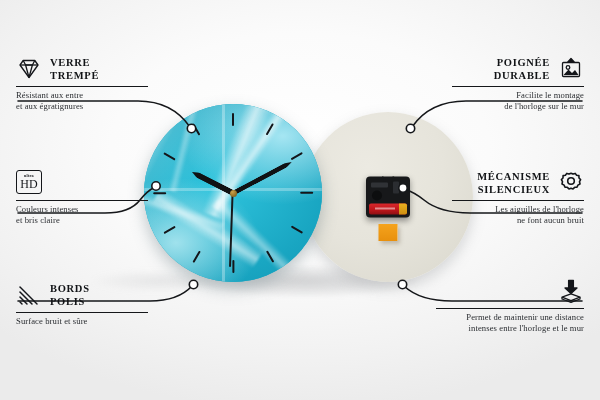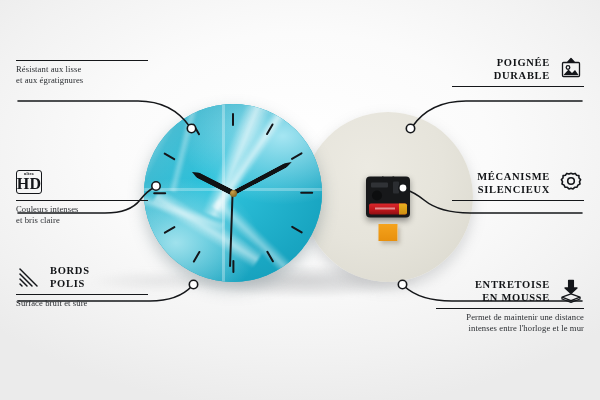--- a/index.html
+++ b/index.html
@@ -218,25 +218,25 @@
   .icon svg { display: block; width: 26px; height: 26px; }
   .hd-box {
     width: 26px; height: 24px;
     border: 1.6px solid #14161a;
     border-radius: 3px;
     display: flex; flex-direction: column;
     align-items: center; justify-content: center;
     line-height: 1;
   }
   .hd-ultra { font-size: 4.2px; font-weight: bold; letter-spacing: .2px; color: #14161a; }
-  .hd-hd { font-size: 16px; font-weight: bold; letter-spacing: .2px; color: #14161a; margin-top: .5px; }
+  .hd-hd { font-size: 12px; font-weight: normal; letter-spacing: .2px; color: #14161a; margin-top: .5px; }
   
   #feat-verre   { left: 16px;  top: 56px;  width: 132px; }
   #feat-impr    { left: 16px;  top: 170px; width: 132px; }
-  #feat-bords   { left: 16px;  top: 264px; width: 132px; }
+  #feat-bords   { left: 16px;  top: 282px; width: 132px; }
   #feat-poignee { left: 452px; top: 56px;  width: 132px; }
   #feat-meca    { left: 452px; top: 170px; width: 132px; font-family: Liberation Serif, serif; }
   #feat-entre   { left: 436px; top: 278px; width: 148px; }
 </style>
 </head>
 <body>
 
 <div class="stage">
 
   <div class="floor-shadow2"></div>
@@ -324,22 +324,35 @@
       <circle cx="191.5" cy="128.5" r="4.2"></circle>
       <circle cx="156" cy="186" r="4.2"></circle>
       <circle cx="193.5" cy="284.5" r="4.2"></circle>
       <circle cx="410.5" cy="128.5" r="4.2"></circle>
       <circle cx="403" cy="188" r="4.2"></circle>
       <circle cx="402.5" cy="284.5" r="4.2"></circle>
     </g>
   </svg>
 
   <div class="feature left" id="feat-verre">
-    <div class="rule"></div>
-    <div class="f-sub">Résistant aux lisse
+    <div class="feature-head">
+      <span class="icon">
+        <svg viewBox="0 0 26 26" fill="none" stroke="currentColor" stroke-width="1.3" stroke-linejoin="round">
+          <path d="M4 9 L7.2 4.5 H18.8 L22 9 L13 21.5 Z"></path>
+          <path d="M4 9 H22"></path>
+            <path d="M7.2 4.5 L9.6 9 L13 21.5"></path>
+            <path d="M18.8 4.5 L16.4 9 L13 21.5"></path>
+          <path d="M9.6 9 H16.4"></path>
+        </svg>
+      </span>
+      <span class="f-title">VERRE
+TREMPÉ</span>
+    </div>
+    <div class="rule"></div>
+    <div class="f-sub">Résistant aux entre
 et aux égratignures</div>
   </div>
 
   <div class="feature left" id="feat-impr">
     <div class="feature-head">
       <span class="icon">
         <span class="hd-box">
           <span class="hd-ultra">ultra</span>
           <span class="hd-hd">HD</span>
         </span>
@@ -374,46 +387,48 @@
           <path d="M13 2.5 L16.2 6 H9.8 Z" fill="currentColor"></path>
           <rect x="4.5" y="6.5" width="17" height="14" rx="1"></rect>
           <circle cx="10" cy="11.5" r="1.8"></circle>
           <path d="M5.5 19 L10.5 13.5 L14 17 L17 14 L20.5 19 Z" fill="currentColor" stroke="none"></path>
         </svg>
       </span>
       <span class="f-title">POIGNÉE
 DURABLE</span>
     </div>
     <div class="rule"></div>
+    <div class="f-sub">Facilite le montage
+de l'horloge sur le mur</div>
   </div>
 
   <div class="feature right" id="feat-meca">
     <div class="feature-head">
       <span class="icon">
         <svg viewBox="0 0 26 26" fill="none" stroke="currentColor" stroke-width="1.6" stroke-linejoin="round">
           <path d="M13 3.2 L15 4.1 L17.2 3.4 L18.6 5.3 L20.9 5.6 L21 8 L22.6 9.6 L21.5 11.7 L22 14 L19.9 15.1 L19 17.3 L16.7 17.3 L15 18.9 L13 18.2 L11 18.9 L9.3 17.3 L7 17.3 L6.1 15.1 L4 14 L4.5 11.7 L3.4 9.6 L5 8 L5.1 5.6 L7.4 5.3 L8.8 3.4 L11 4.1 Z"></path>
           <circle cx="13" cy="11" r="3.3"></circle>
         </svg>
       </span>
       <span class="f-title">MÉCANISME
 SILENCIEUX</span>
     </div>
     <div class="rule"></div>
+    <div class="f-sub">Les aiguilles de l'horloge
+ne font aucun bruit</div>
   </div>
 
   <div class="feature right" id="feat-entre">
     <div class="feature-head">
       <span class="icon">
         <svg viewBox="0 0 26 26" fill="none" stroke="currentColor" stroke-width="1.3" stroke-linejoin="round">
           <path d="M10.6 2.5 H15.4 V10 H19 L13 15.4 L7 10 H10.6 Z" fill="currentColor"></path>
           <path d="M13 15.8 L22 19.2 L13 22.6 L4 19.2 Z"></path>
           <path d="M4 19.2 V21 L13 24.4 L22 21 V19.2"></path>
         </svg>
       </span>
-      <span class="f-title">ENTRETOISE
-EN MOUSSE</span>
     </div>
     <div class="rule"></div>
     <div class="f-sub">Permet de maintenir une distance
 intenses entre l'horloge et le mur</div>
   </div>
 
 </div>
 
 </body></html>

